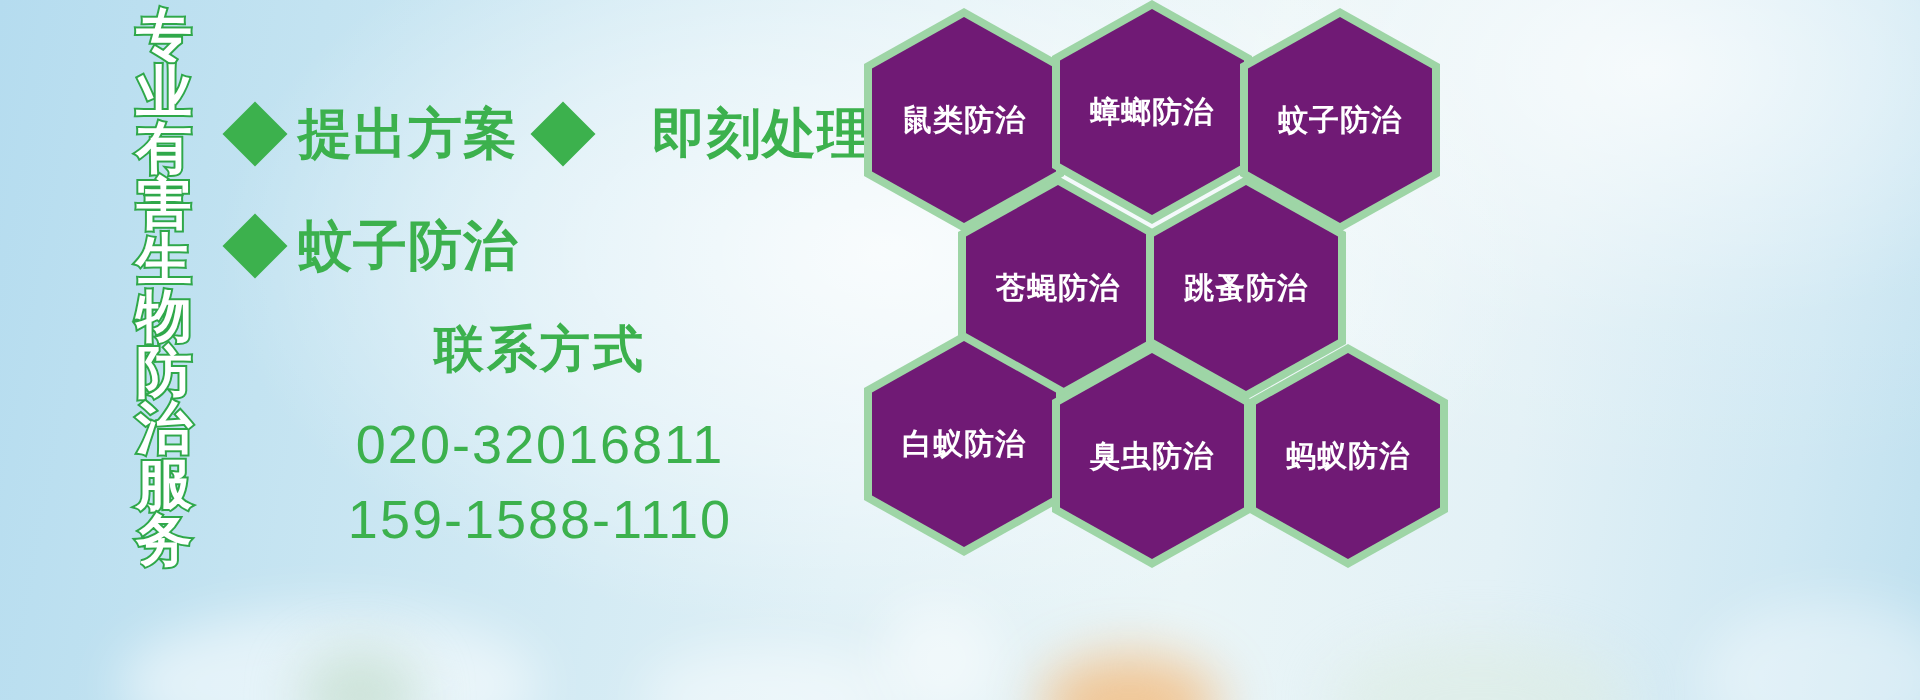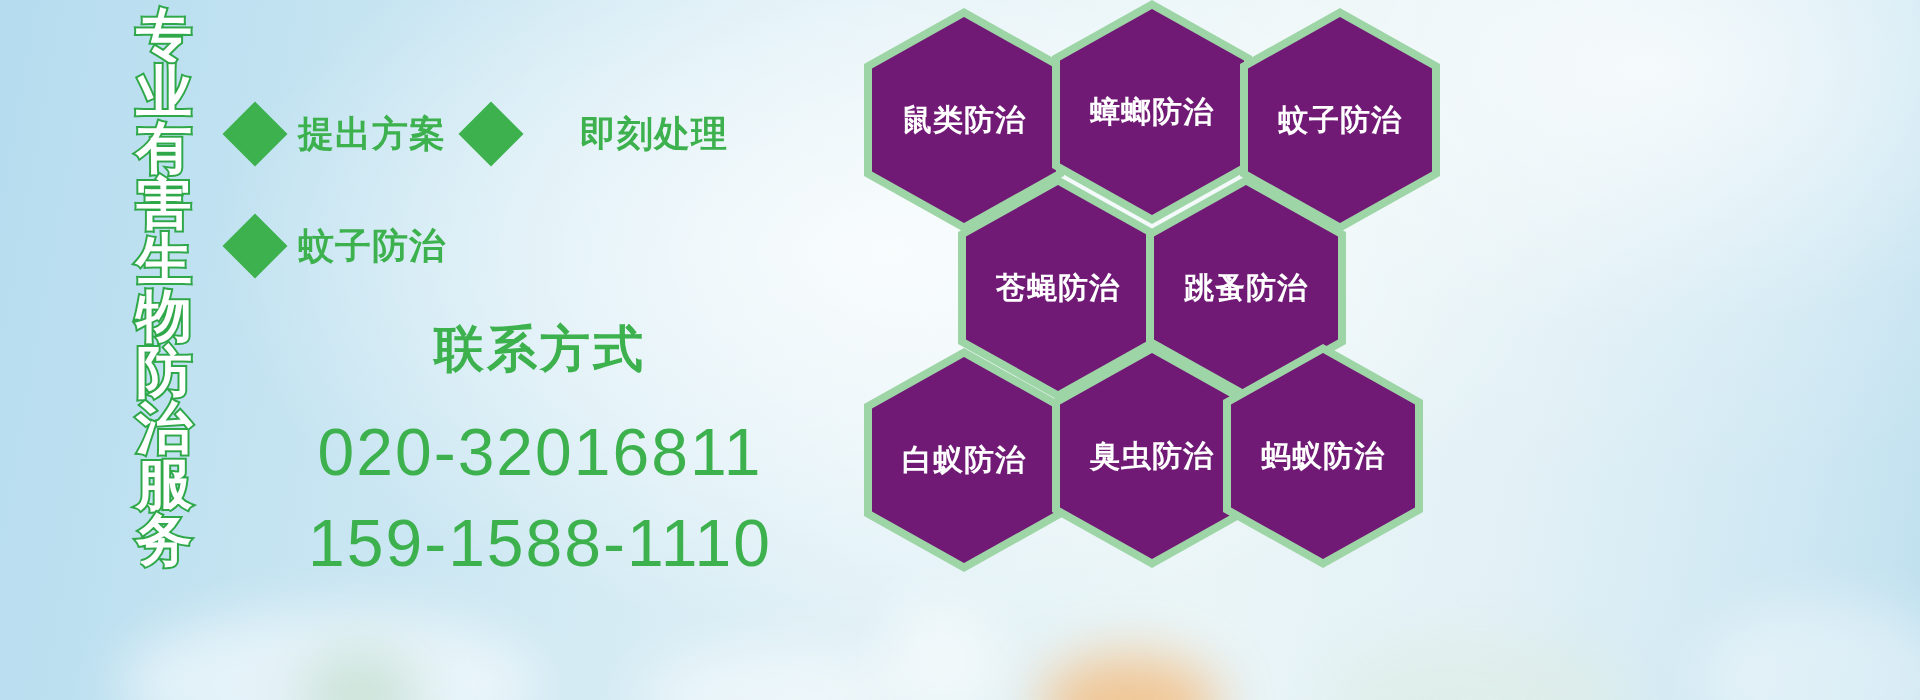--- a/index.html
+++ b/index.html
@@ -77,21 +77,21 @@
   .feature-item + .feature-item { margin-left: 22px; gap: 46px; }
   .diamond {
     width: 46px;
     height: 46px;
     background: #3cb14d;
     transform: rotate(45deg);
     margin-right: 20px;
     flex: none;
   }
   .feature-label {
-    font-size: 36px;
+    font-size: 54px;
     font-weight: bold;
     color: #3cb14d;
     letter-spacing: 1px;
     white-space: nowrap;
   }
 
   
   #contact {
     position: absolute;
     left: 260px;
@@ -100,21 +100,21 @@
     text-align: center;
   }
   #contact-title {
     font-size: 50px;
     font-weight: bold;
     color: #3cb14d;
     letter-spacing: 3px;
     margin-bottom: 24px;
   }
   .contact-phone {
-    font-size: 66px;
+    font-size: 54px;
     color: #3cb14d;
     letter-spacing: 2px;
     line-height: 1.38;
     font-weight: normal;
   }
 
   
   #honeycomb {
     position: absolute;
     left: 862px;
@@ -151,23 +151,23 @@
   }
 
   
   .hex-r1c1 { left: 2px;   top: 8px; }
   .hex-r1c2 { left: 190px; top: 0; }
   .hex-r1c3 { left: 378px; top: 8px; }
   
   .hex-r2c1 { left: 96px;  top: 176px; }
   .hex-r2c2 { left: 284px; top: 176px; }
   
-  .hex-r3c1 { left: 2px;   top: 348px; }
+  .hex-r3c1 { left: 2px;   top: 332px; }
   .hex-r3c2 { left: 190px; top: 344px; }
-  .hex-r3c3 { left: 361px; top: 344px; }
+  .hex-r3c3 { left: 386px; top: 344px; }
 </style>
 </head>
 <body>
 
 <div id="banner">
 
   <div class="blob blob-a"></div>
   <div class="blob blob-b"></div>
   <div class="blob blob-c"></div>
   <div class="blob blob-d"></div>

